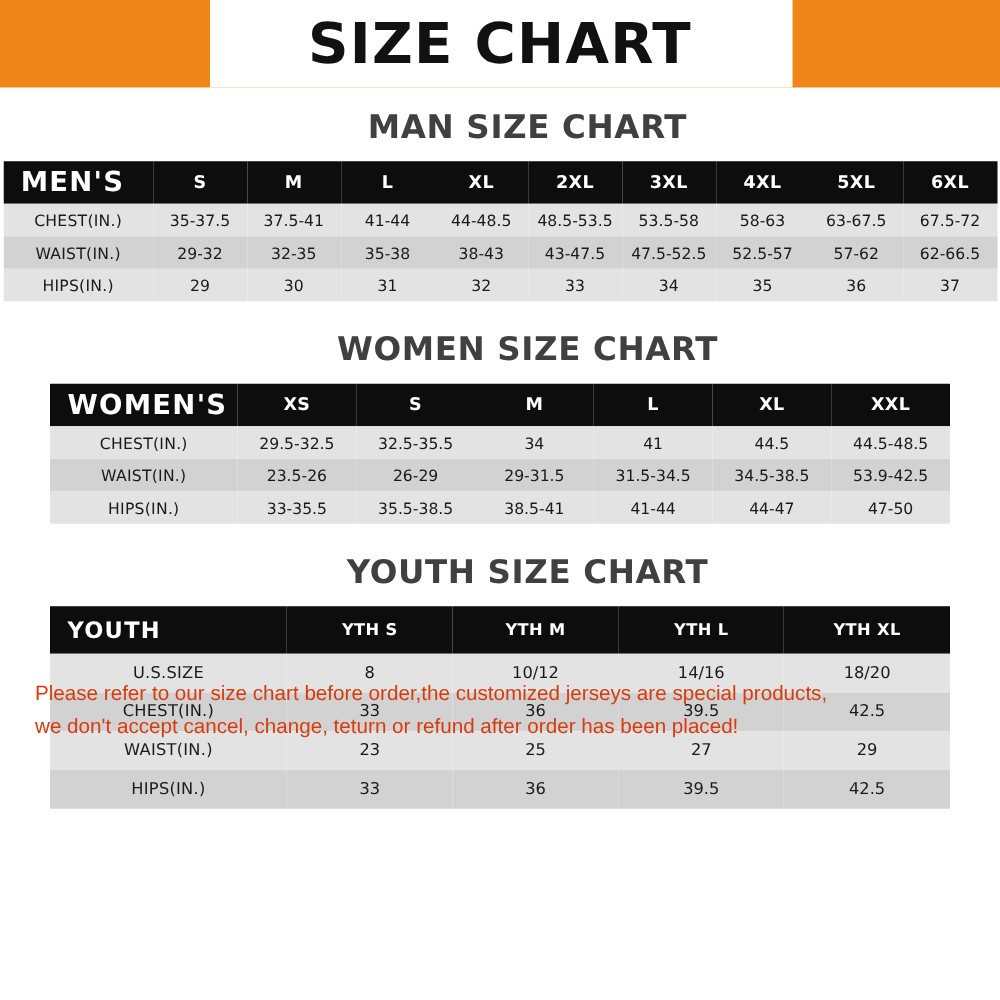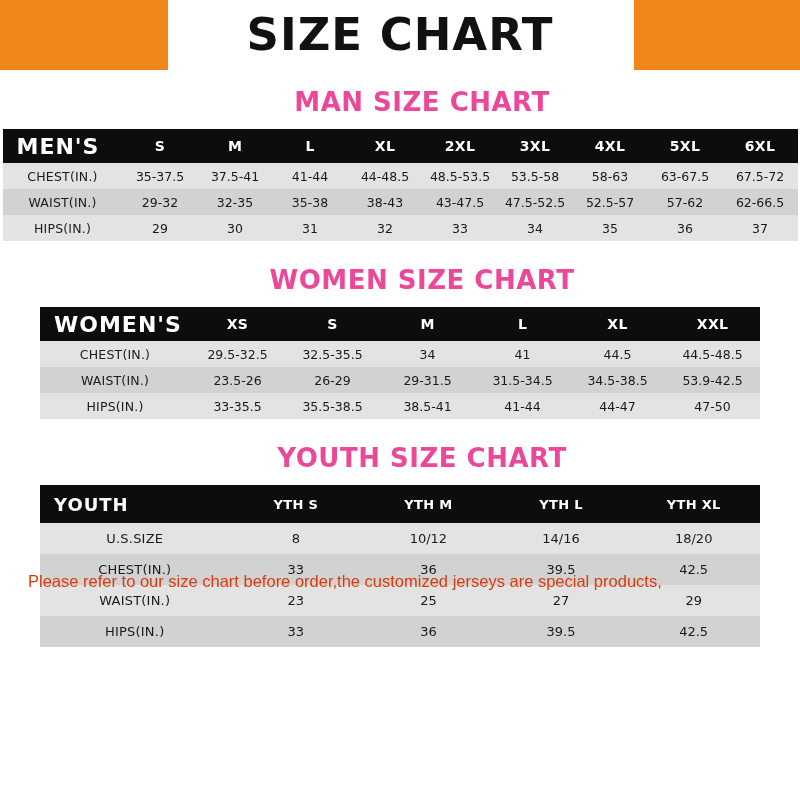--- a/index.html
+++ b/index.html
@@ -46,21 +46,21 @@
     letter-spacing: 1px;
     color: #111111;
     line-height: 70px;
   }
   
   .section-title {
     text-align: center;
     font-family: "DejaVu Sans", sans-serif;
     font-weight: bold;
     font-size: 26px;
-    color: #ec4899;
+    color: #404040;
     letter-spacing: 0.5px;
     margin-left: 44px;
   }
   .t1 { margin-top: 17px; }
   .t2 { margin-top: 24px; }
   .t3 { margin-top: 24px; }
 
   
   table {
     border-collapse: collapse;
@@ -304,15 +304,16 @@
         <td>33</td>
         <td>36</td>
         <td>39.5</td>
         <td>42.5</td>
       </tr>
     </tbody>
   </table>
 
   <div class="note">
     <div>Please refer to our size chart before order,the customized jerseys are special products,</div>
+    <div>we don't accept cancel, change, teturn or refund after order has been placed!</div>
   </div>
 
 </div>
 
 </body></html>

